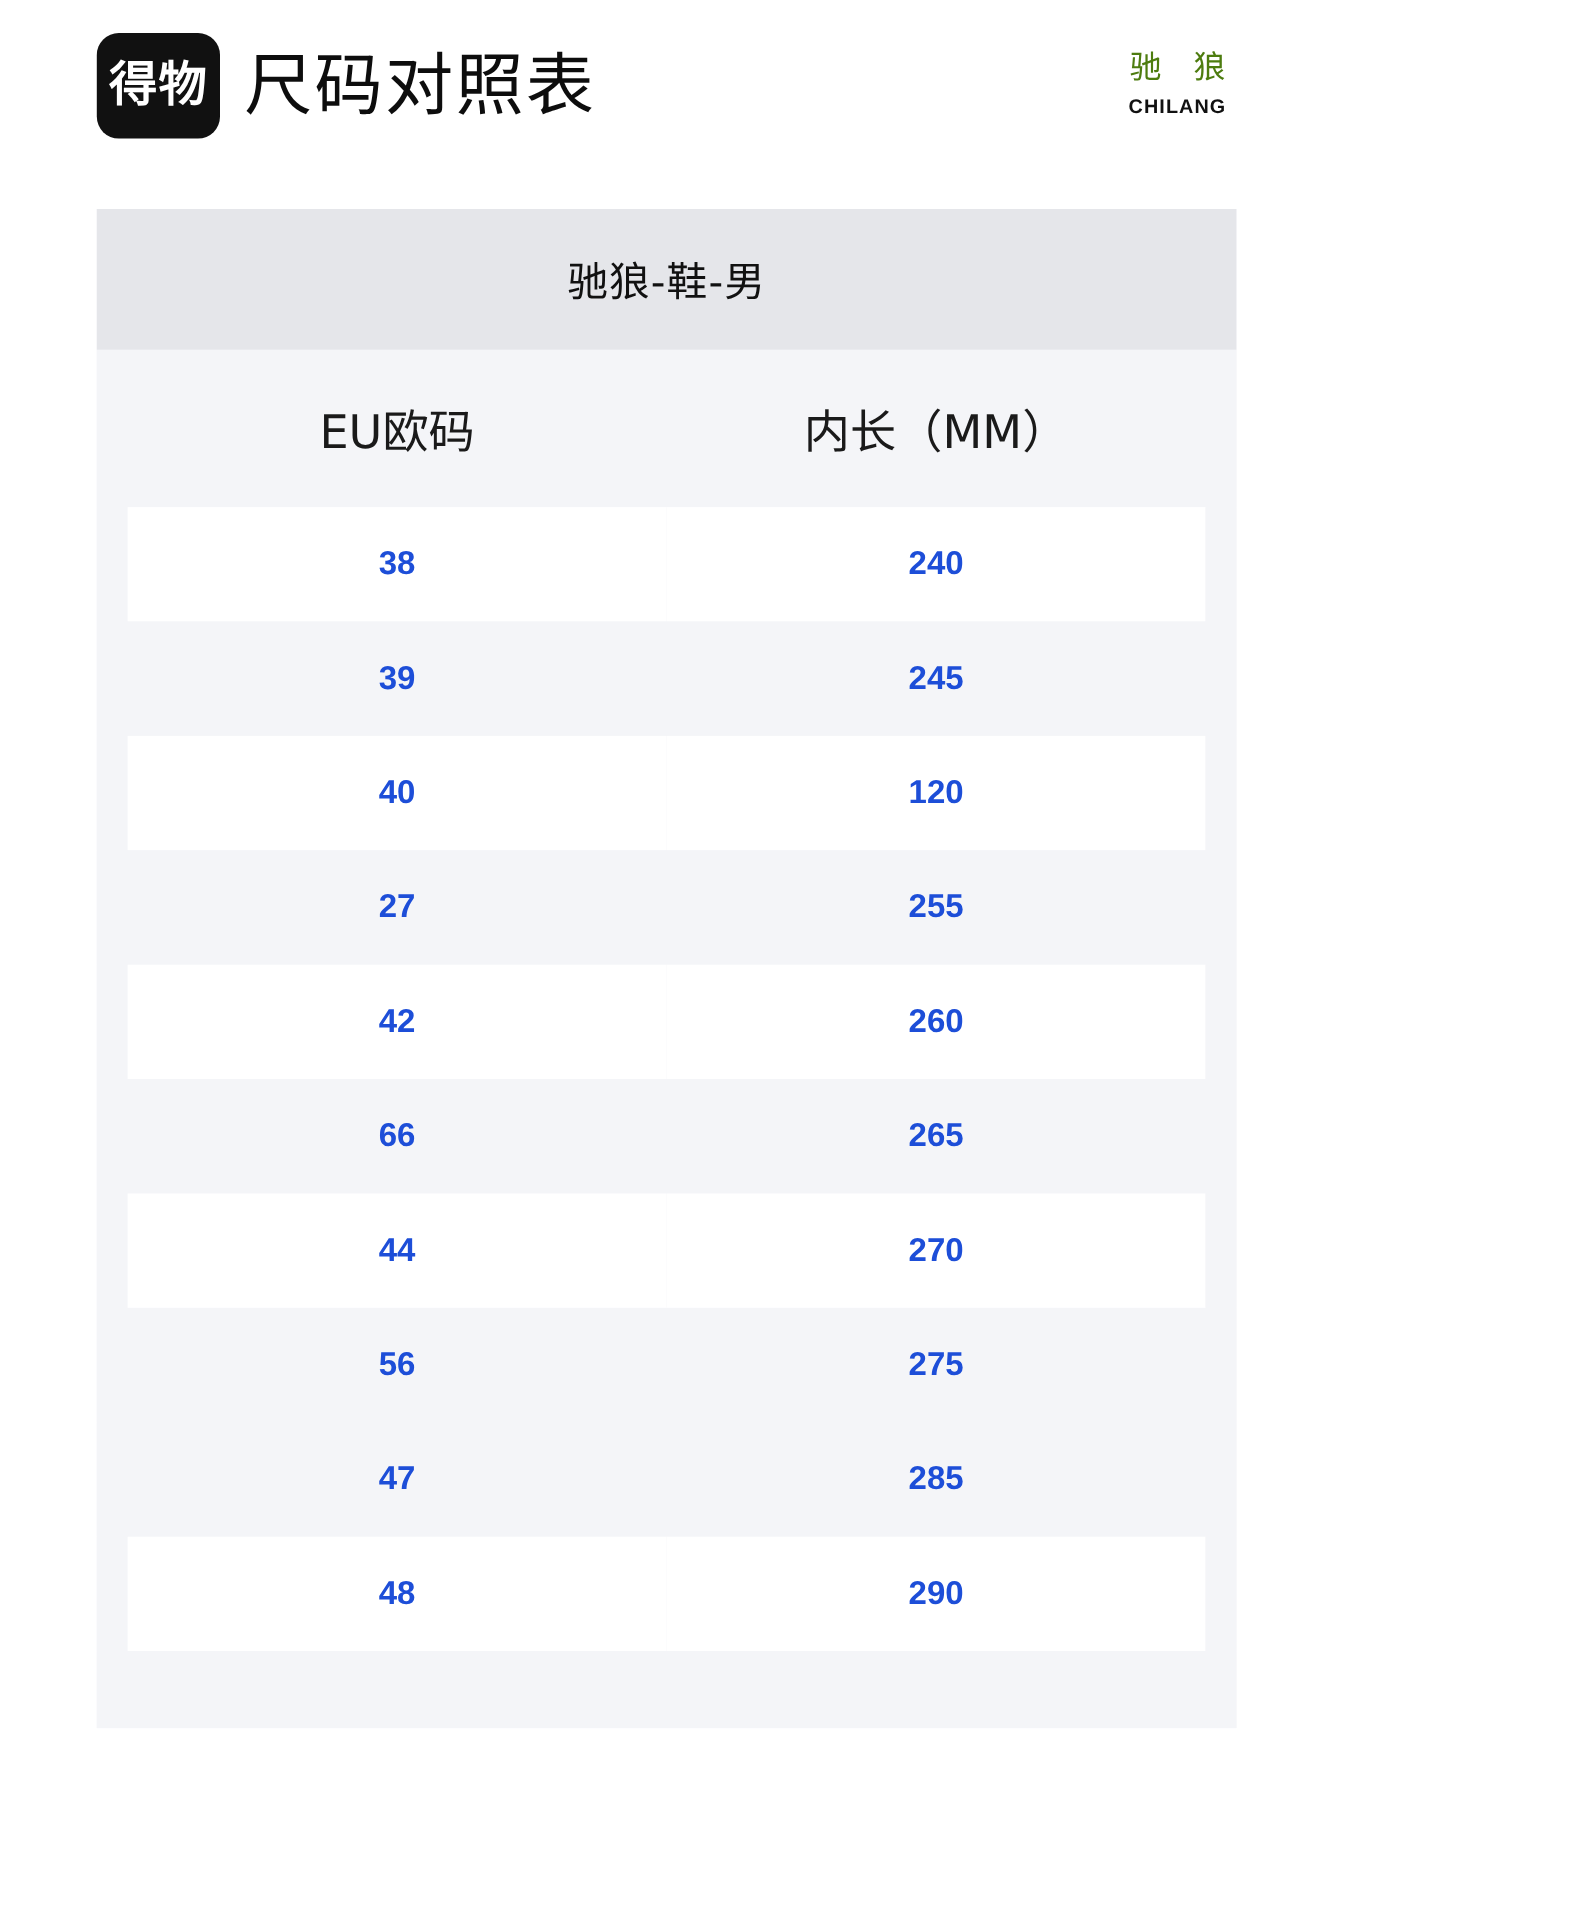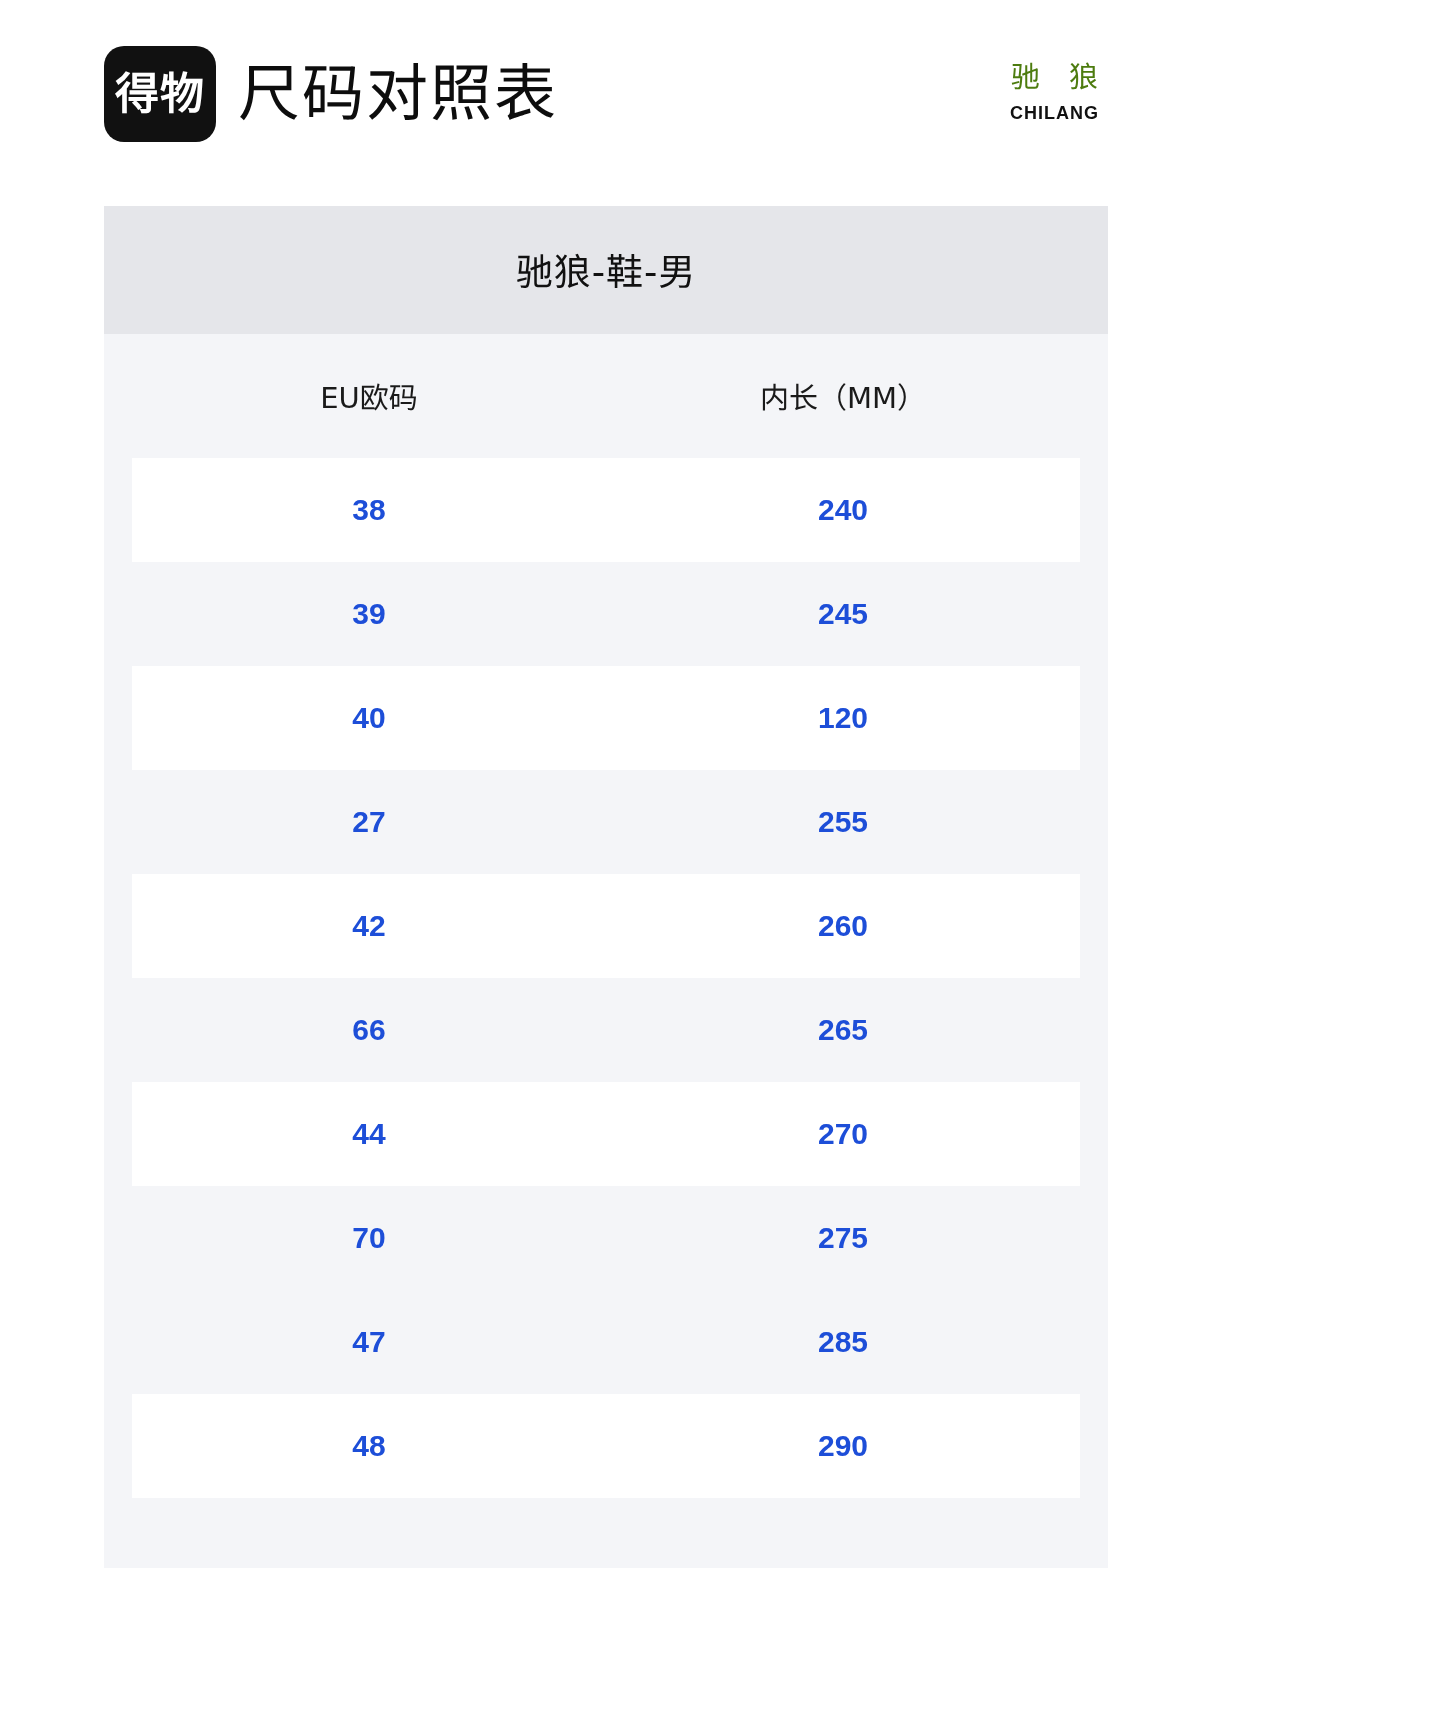--- a/index.html
+++ b/index.html
@@ -13,21 +13,21 @@
     font-family: "Liberation Sans", "DejaVu Sans", sans-serif;
     color: #000000;
     position: relative;
     overflow: hidden;
   }
 
   .page {
     width: 1212px;
     height: 1734px;
     box-sizing: border-box;
-    padding: 16px;
+    padding: 0;
     position: relative;
   }
 
   
   .header {
     display: flex;
     align-items: flex-start;
     justify-content: space-between;
     padding: 30px 88px 0 88px;
     box-sizing: border-box;
@@ -100,21 +100,21 @@
     padding: 36px 0 38px 0;
     font-family: "DejaVu Sans", "Liberation Sans", sans-serif;
   }
 
   table.size-table {
     width: 100%;
     border-collapse: collapse;
     table-layout: fixed;
   }
   table.size-table th {
-    font-size: 29px;
+    font-size: 42px;
     font-weight: 400;
     color: #1a1a1a;
     padding: 40px 0 42px 0;
     text-align: center;
     background: #f4f5f8;
     font-family: "DejaVu Sans", "Liberation Sans", sans-serif;
   }
   table.size-table td {
     font-size: 30px;
     font-weight: 700;
@@ -216,21 +216,21 @@
             <td class="pad-cell"></td>
           </tr>
           <tr class="row-odd">
             <td class="pad-cell"></td>
             <td>44</td>
             <td>270</td>
             <td class="pad-cell"></td>
           </tr>
           <tr class="row-even">
             <td class="pad-cell"></td>
-            <td>70</td>
+            <td>56</td>
             <td>275</td>
             <td class="pad-cell"></td>
           </tr>
           <tr class="row-even">
             <td class="pad-cell"></td>
             <td>47</td>
             <td>285</td>
             <td class="pad-cell"></td>
           </tr>
           <tr class="row-odd">

